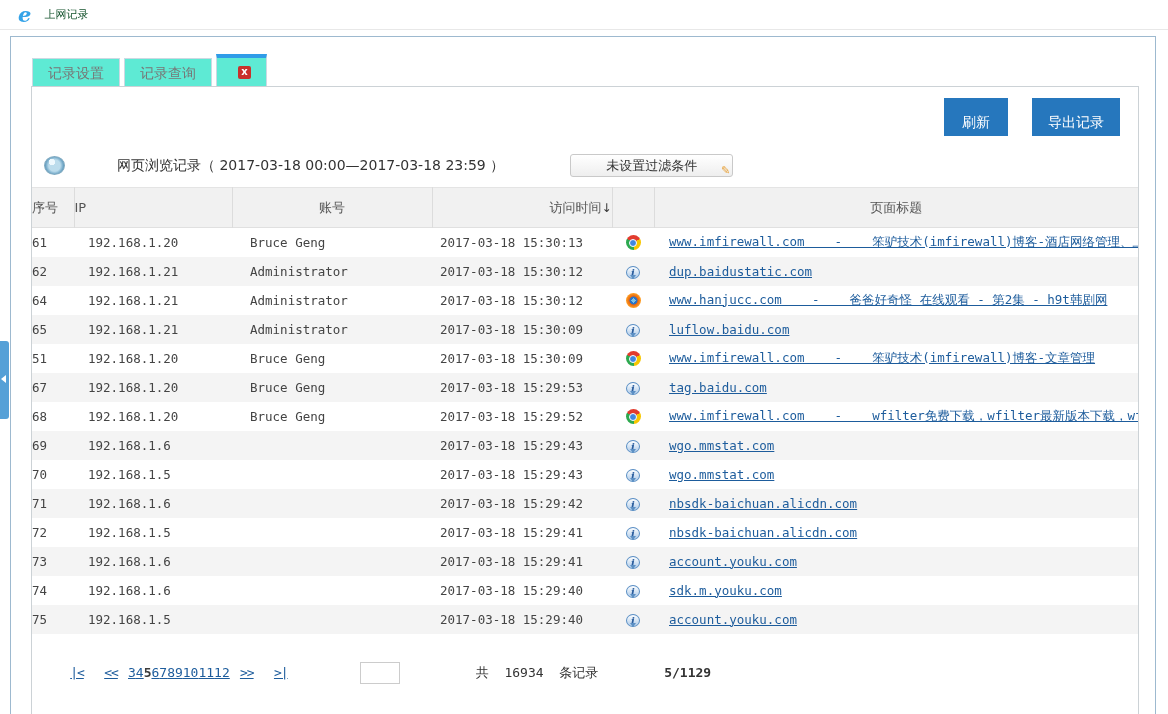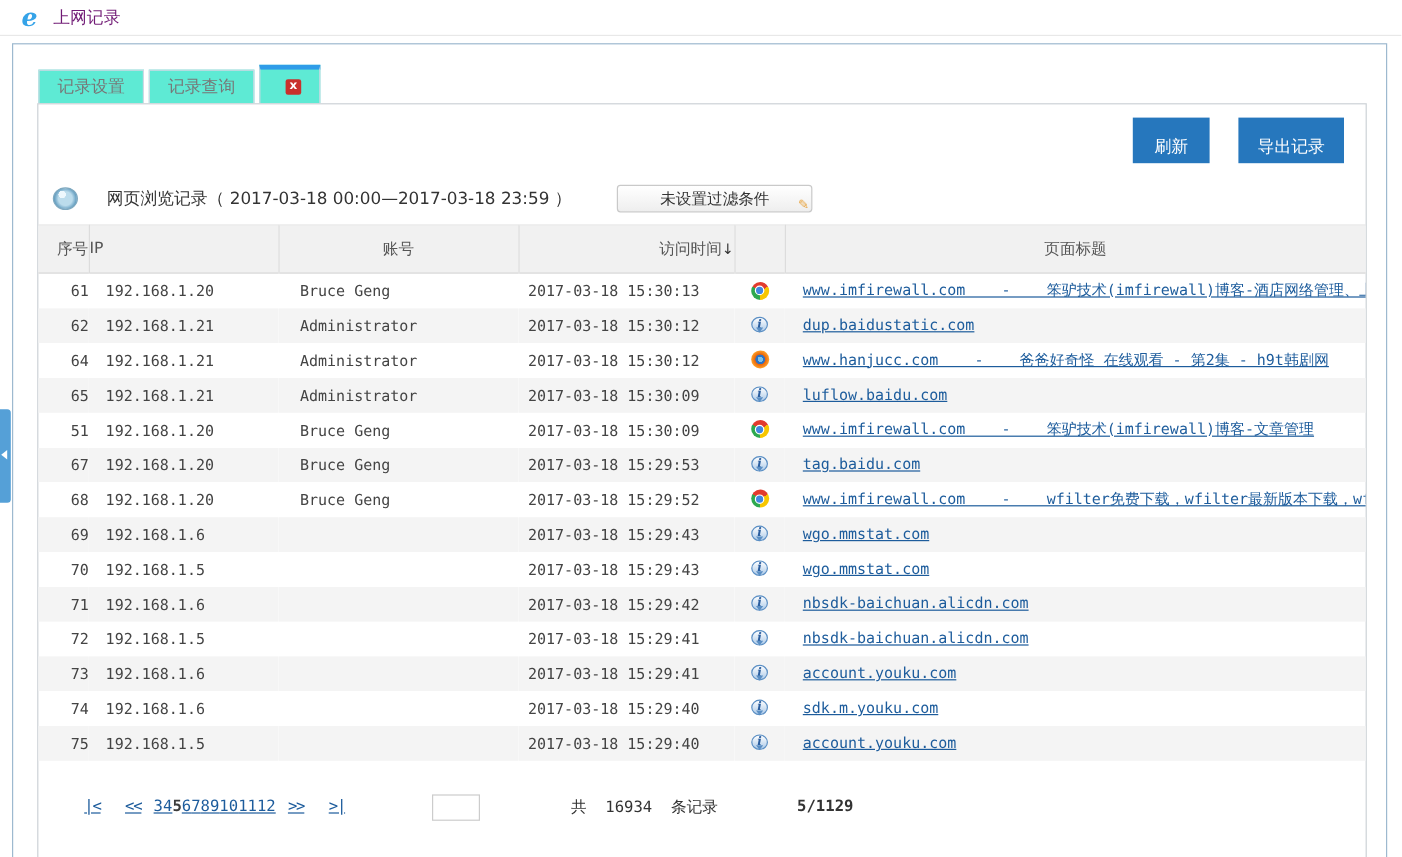--- a/index.html
+++ b/index.html
@@ -4,21 +4,21 @@
 <style>
   * { margin:0; padding:0; box-sizing:border-box; }
   html,body { width:1168px; height:714px; background:#fff; overflow:hidden;
     font-family:"DejaVu Sans","Liberation Sans",sans-serif; }
 
   
   .app-header { height:30px; display:flex; align-items:center; padding-left:18px;
     border-bottom:1px solid #e8e8e8; background:#fff; }
   .ie-logo { color:#35a3e8; font:italic 700 21px "DejaVu Serif",serif; line-height:1;
     margin-right:14px; letter-spacing:-1px; }
-  .app-title { font-size:14px; color:#701a75; }
+  .app-title { font-size:11px; color:#14532d; }
 
   
   .collapse-handle { position:absolute; left:0; top:341px; width:9px; height:78px;
     background:#55a0d7; border-radius:0 3px 3px 0; cursor:pointer; }
   .collapse-handle::after { content:''; position:absolute; left:1px; top:34px;
     border:4px solid transparent; border-right:5px solid #fff; border-left:none; }
 
   
   .panel { position:absolute; left:10px; top:36px; width:1146px; height:690px;
     border:1px solid #9db9cf; background:#fff; }
@@ -38,21 +38,21 @@
   
   .content-box { position:absolute; left:20px; right:16px; top:49px; bottom:8px;
     border:1px solid #ccd2d6; background:#fff; }
 
   
   .toolbar { display:flex; justify-content:flex-end; padding:11px 18px 0 0; gap:24px; }
   .btn-blue { min-width:64px; height:38px; padding:16px 16px; background:#2677bd; color:#fff;
     border:none; font-size:14px; font-family:inherit; cursor:pointer; }
 
   
-  .subheader { display:flex; align-items:center; margin:18px 0 10px 12px; }
+  .subheader { display:flex; align-items:center; margin:18px 0 10px 12px;gap:28px; }
   .globe-icon { width:21px; height:19px; border-radius:50%; margin-right:24px;
     background:
       radial-gradient(circle at 36% 30%, #eef8fd 0 18%, rgba(0,0,0,0) 19%),
       radial-gradient(circle at 50% 50%, #bcdcec 0 45%, #6ba3c4 70%, #49819f 100%);
     border:1px solid #7fa9c0; }
   .subheader-title { font-size:14px; color:#333; white-space:pre; }
   .filter-btn { margin-left:38px; position:relative; width:163px; height:23px;
     border:1px solid #c9c9c9; border-radius:3px; font-size:13px; color:#333;
     background:linear-gradient(180deg,#ffffff,#eeeeee); cursor:pointer;
     font-family:inherit; }
@@ -61,21 +61,21 @@
 
   
   table { border-collapse:collapse; width:100%; table-layout:fixed; }
   thead th { height:40px; background:#f1f1f1; border-right:1px solid #dcdcdc;
     font-size:13px; font-weight:400; color:#555; }
   thead th:last-child { border-right:none; }
   thead tr { border-top:1px solid #e4e4e4; border-bottom:1px solid #e0e0e0; }
   tbody td { height:29px; font-size:13px; color:#444; overflow:hidden;
     white-space:nowrap; }
   tbody tr:nth-child(even) { background:#f4f4f4; }
-  .c-idx { width:42px; text-align:right; }
+  .c-idx { width:42px; text-align:left; }
   .c-ip { width:158px; padding-left:14px; }
   .c-acct { width:200px; padding-left:18px; }
   .c-time { width:180px; padding-left:8px; }
   .c-ico { width:42px; text-align:center; }
   .c-title { padding-left:15px; }
   .mono { font-family:"DejaVu Sans Mono","Liberation Mono",monospace; font-size:12.5px; }
   .sort-arrow { font-size:12px; color:#333; }
 
   .title-link { color:#1d5c9c; text-decoration:underline; white-space:pre;
     font-family:"DejaVu Sans Mono","Liberation Mono",monospace; font-size:12.5px;

